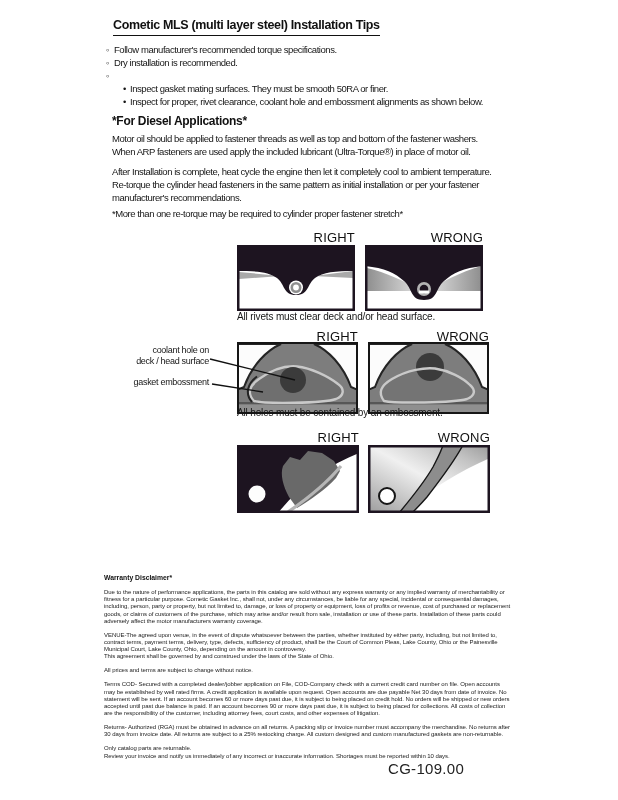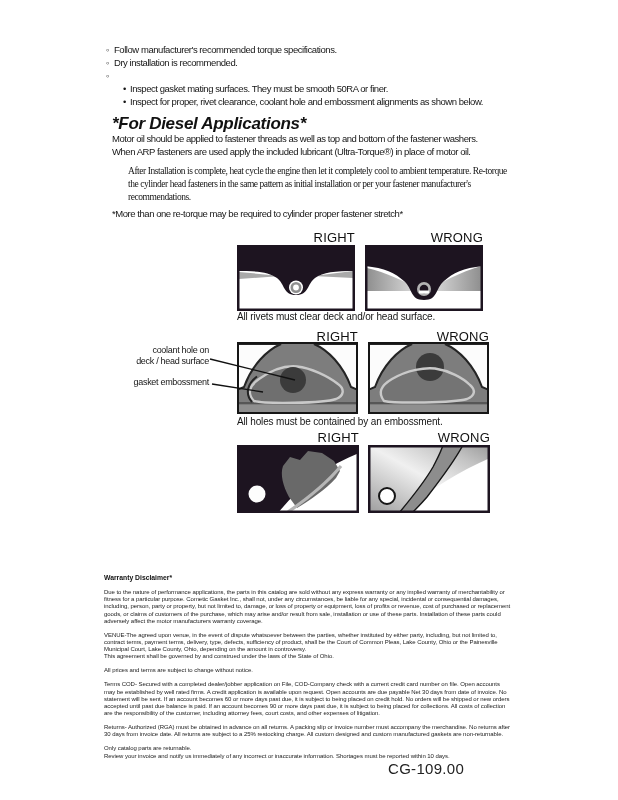--- a/index.html
+++ b/index.html
@@ -11,37 +11,38 @@
   .doc-title {
     left:113px; top:18px; font-size:12.5px; font-weight:bold; letter-spacing:-0.35px;
     border-bottom:1.5px solid #111; padding-bottom:2.5px; color:#111;
   }
   .body-text { font-size:9.5px; letter-spacing:-0.45px; line-height:13px; color:#161616; }
   .bullets { left:106px; top:43px; width:400px; }
   .bullet-row { display:flex; }
   .bullet-glyph { width:8px; flex:0 0 8px; font-size:9.5px; line-height:13px; }
   .sub-bullets { margin-left:17px; }
   .sub-bullets .bullet-glyph { width:7px; flex:0 0 7px; }
-  .section-heading { left:112px; top:114px; font-size:17px; font-weight:bold; letter-spacing:-0.3px; color:#111;font-style:italic; }
+  .section-heading { left:112px; top:114px; font-size:12px; font-weight:bold; letter-spacing:-0.3px; color:#111; }
   .para { width:390px; }
   .fig-label { width:118px; text-align:right; font-size:13px; letter-spacing:0.2px; color:#111; }
   .fig-caption { font-size:10px; letter-spacing:-0.15px; color:#161616; white-space:pre-line; line-height:11.5px; }
   .panel { display:block; }
   .annotation { font-size:9px; letter-spacing:-0.3px; line-height:10.5px; text-align:right; white-space:pre-line; color:#161616; }
   .disclaimer { left:104px; top:574px; width:407px; }
   .disclaimer h3 { font-size:6.8px; font-weight:bold; margin:0 0 8px 0; color:#111; }
   .disclaimer p { font-size:6px; line-height:7.2px; letter-spacing:-0.05px; margin:0 0 6.8px 0; white-space:pre-line; color:#222; }
   .footer-code { left:388px; top:760px; font-size:15px; letter-spacing:0.3px; color:#222; }
   svg { display:block; }
 </style>
 </head>
 <body>
 
 <div class="page">
 
+  <div class="abs doc-title">Cometic MLS (multi layer steel) Installation Tips</div>
 
   <div class="abs bullets body-text">
     <div class="bullet-row">
       <span class="bullet-glyph">◦</span>
       <span>Follow manufacturer's recommended torque specifications.</span>
     </div>
     <div class="bullet-row">
       <span class="bullet-glyph">◦</span>
       <span>Dry installation is recommended.</span>
     </div>
@@ -55,21 +56,21 @@
       </div>
       <div class="bullet-row">
         <span class="bullet-glyph">•</span>
         <span>Inspect for proper, rivet clearance, coolant hole and embossment alignments as shown below.</span>
       </div>
     </div>
   </div>
 
   <div class="abs section-heading">*For Diesel Applications*</div>
   <div class="abs body-text para" style="left:112px; top:132px;">Motor oil should be applied to fastener threads as well as top and bottom of the fastener washers. When ARP fasteners are used apply the included lubricant (Ultra-Torque®) in place of motor oil.</div>
-  <div class="abs body-text para" style="left:128px; top:165px;font-family:Liberation Serif, serif;">After Installation is complete, heat cycle the engine then let it completely cool to ambient temperature. Re-torque the cylinder head fasteners in the same pattern as initial installation or per your fastener manufacturer's recommendations.</div>
+  <div class="abs body-text para" style="left:112px; top:165px;">After Installation is complete, heat cycle the engine then let it completely cool to ambient temperature. Re-torque the cylinder head fasteners in the same pattern as initial installation or per your fastener manufacturer's recommendations.</div>
   <div class="abs body-text para" style="left:112px; top:207px;">*More than one re-torque may be required to cylinder proper fastener stretch*</div>
 
   <div class="abs fig-label" style="left:237px; top:230px;">RIGHT</div>
   <div class="abs fig-label" style="left:365px; top:230px;">WRONG</div>
 
   <svg class="abs panel" style="left:237px; top:245px;" width="118" height="66" viewBox="0 0 118 66">
     <rect width="118" height="66" fill="#ffffff"></rect>
     <path d="M2,27 L44,31 L2,34 Z" fill="#a9a9a9"></path>
     <path d="M116,26 L76,31 L116,33 Z" fill="#a9a9a9"></path>
     <path d="M0,0 H118 V26 C98,26 86,27 78,33 C70,39 72,50 59,50 C46,50 48,39 40,33 C32,27 20,26 0,26 Z" fill="#1d1420"></path>
@@ -131,21 +132,21 @@
     <circle cx="62" cy="25" r="14" fill="#3b3b3b"></circle>
     <path d="M16,59 C10,51 12,44 24,37 C40,27.5 57,25.5 67,26.5 C81,28.5 95,36 102,43 C108,48 107,54 99,57 C85,61 27,61.5 16,59 Z" fill="none" stroke="#c9c9c9" stroke-width="2.4"></path>
     <rect x="1" y="1" width="119" height="70" fill="none" stroke="#161616" stroke-width="2"></rect>
   </svg>
 
   <svg class="abs" style="left:205px; top:342px; z-index:3; pointer-events:none;" width="160" height="60" viewBox="0 0 160 60">
     <line x1="5" y1="17" x2="90" y2="38" stroke="#111" stroke-width="1.4"></line>
     <line x1="7" y1="42" x2="58" y2="50" stroke="#111" stroke-width="1.4"></line>
   </svg>
 
-  <div class="abs fig-caption" style="left:237px; top:416px;">All holes must be contained by an embossment.</div>
+  <div class="abs fig-caption" style="left:237px; top:407px;">All holes must be contained by an embossment.</div>
 
   <div class="abs fig-label" style="left:237px; top:430px; width:122px;">RIGHT</div>
   <div class="abs fig-label" style="left:368px; top:430px; width:122px;">WRONG</div>
 
   <svg class="abs panel" style="left:237px; top:445px;" width="122" height="68" viewBox="0 0 122 68">
     <rect width="122" height="68" fill="#ffffff"></rect>
     <path d="M0,0 H122 V8 C92,20 63,40 41,68 H0 Z" fill="#1d1420"></path>
     <path d="M46,21 L53,12 L63,15 L71,6 L85,8 L97,16 L103,26 L99,33 C88,45 73,55 60,63 L52,52 C46,41 43,29 46,21 Z" fill="#696969"></path>
     <path d="M104,21 C90,38 70,54 51,67" fill="none" stroke="#b6b6b6" stroke-width="3.2"></path>
     <circle cx="20" cy="49" r="8.5" fill="#fdfdfd"></circle>

